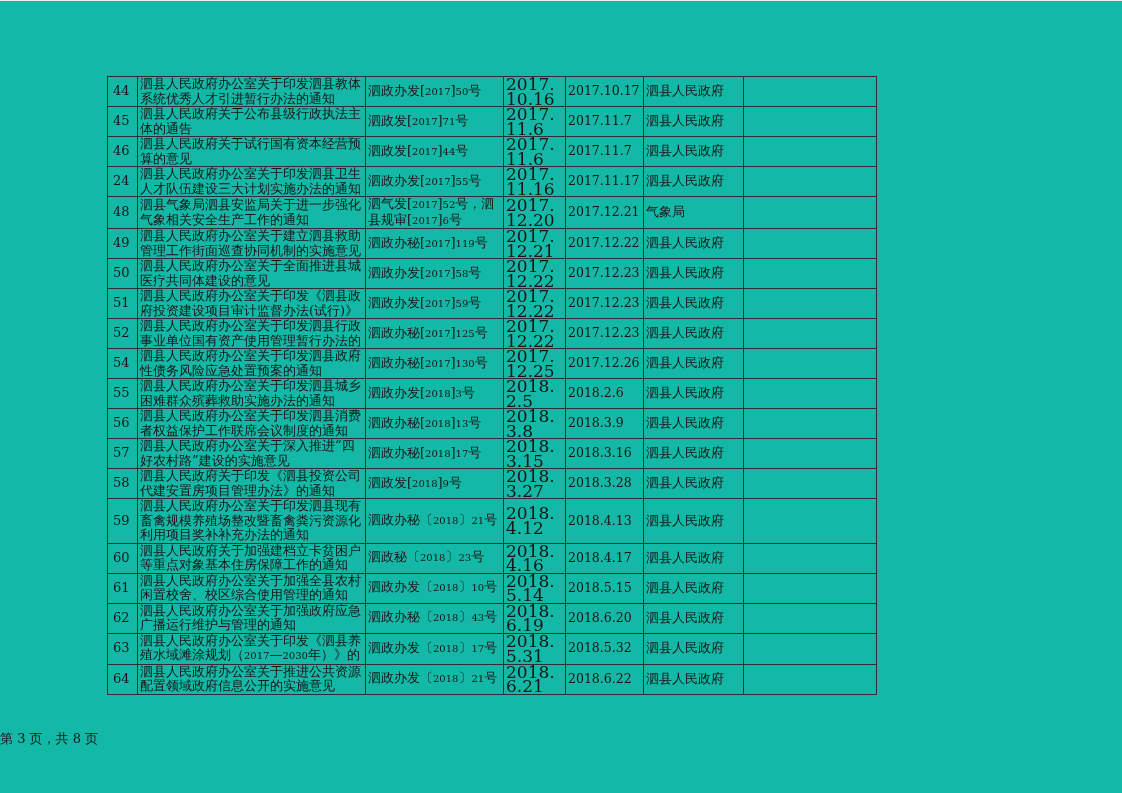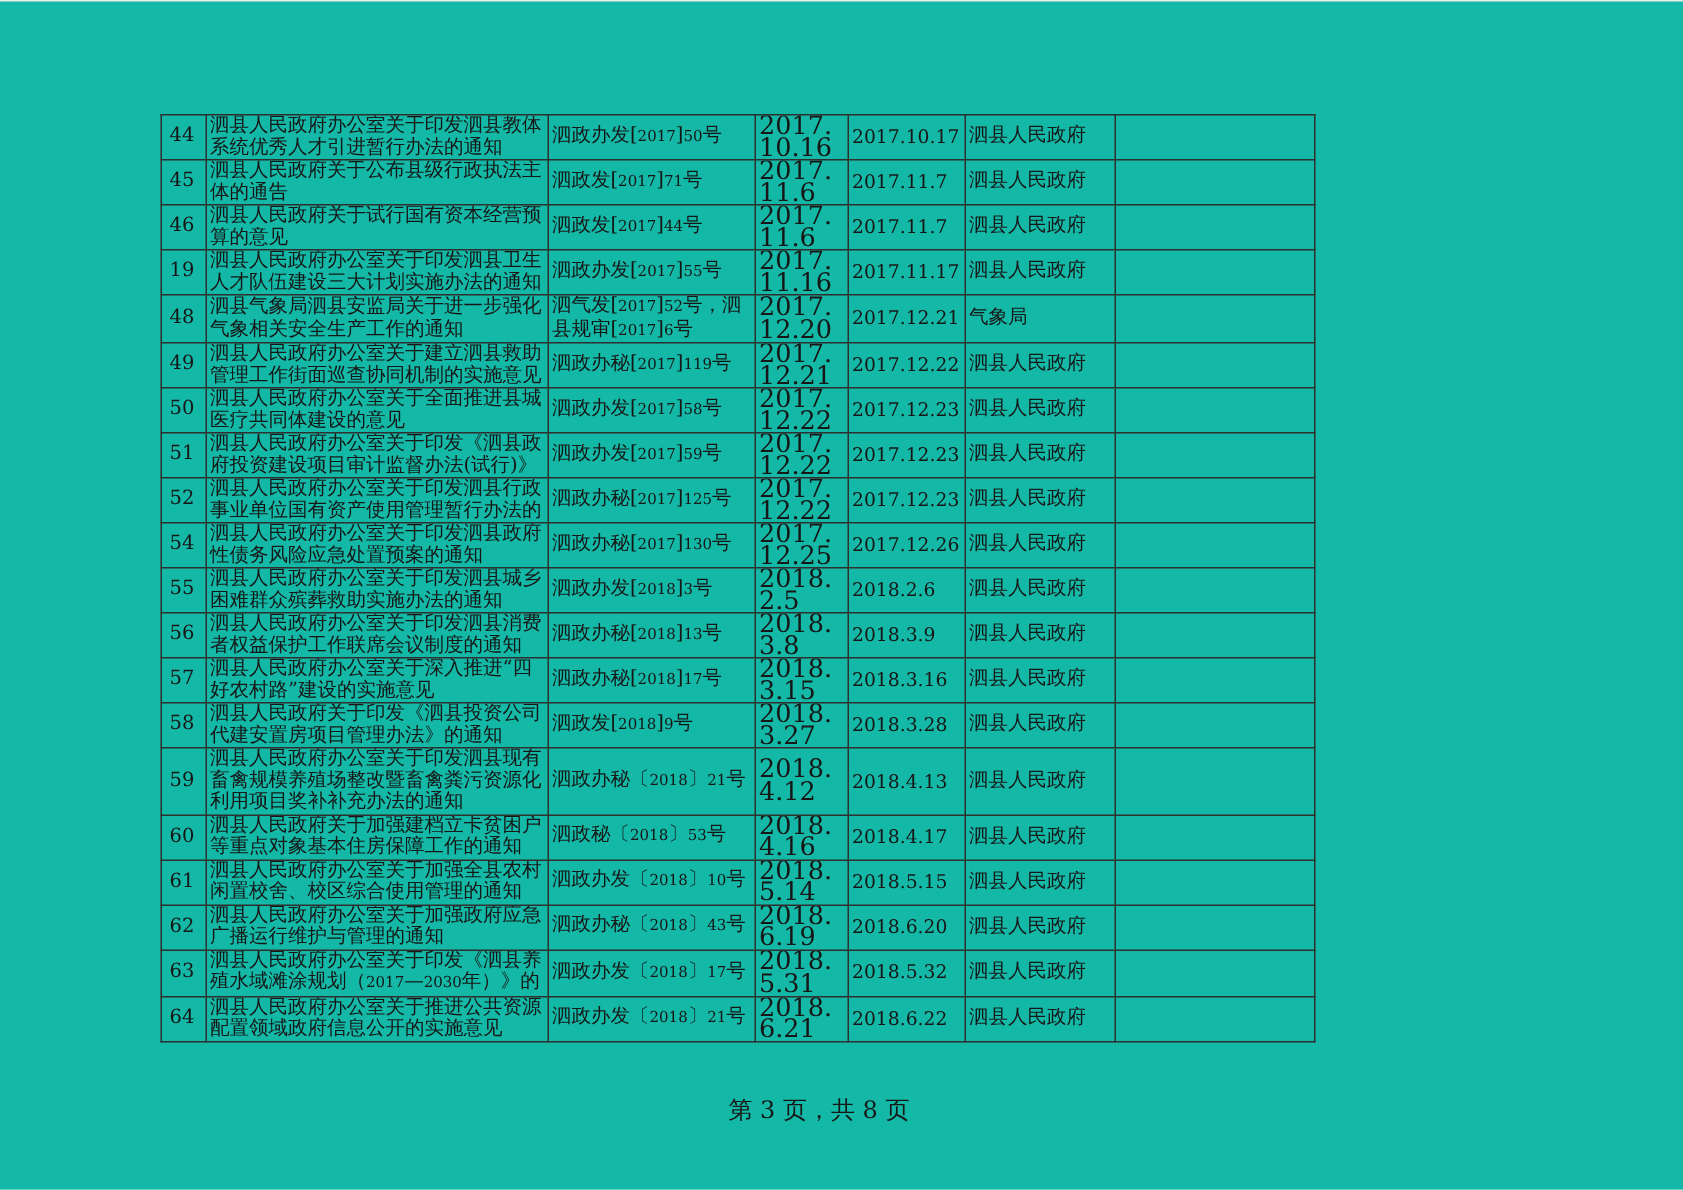--- a/index.html
+++ b/index.html
@@ -45,22 +45,22 @@
   td.c-date1  { word-break: break-all; font-size: 17px; }
   td.c-date2  { font-size: 12.5px; white-space: nowrap; }
   td.c-auth   { white-space: nowrap; margin-top: 15px; }
   
   td.c-title .lat, td.c-docno .lat { font-size: 10px; }
   .page-footer {
     position: absolute;
     top: 729px;
     left: 0;
     width: 1092px;
-    text-align: center;
-    font-size: 16px;
+    text-align: left;
+    font-size: 13px;
   }
 </style>
 </head>
 <body>
 
 <div class="sheet">
 
   <table class="doc-table">
     <colgroup>
       <col style="width:30px">
@@ -93,21 +93,21 @@
         <tr>
       <td class="c-no">46</td>
       <td class="c-title">泗县人民政府关于试行国有资本经营预算的意见</td>
       <td class="c-docno">泗政发[<span class="lat">2017</span>]<span class="lat">44</span>号</td>
       <td class="c-date1">2017.11.6</td>
       <td class="c-date2">2017.11.7</td>
       <td class="c-auth">泗县人民政府</td>
       <td class="c-remark"></td>
     </tr>
         <tr>
-      <td class="c-no">19</td>
+      <td class="c-no">24</td>
       <td class="c-title">泗县人民政府办公室关于印发泗县卫生人才队伍建设三大计划实施办法的通知</td>
       <td class="c-docno">泗政办发[<span class="lat">2017</span>]<span class="lat">55</span>号</td>
       <td class="c-date1">2017.11.16</td>
       <td class="c-date2">2017.11.17</td>
       <td class="c-auth">泗县人民政府</td>
       <td class="c-remark"></td>
     </tr>
         <tr>
       <td class="c-no">48</td>
       <td class="c-title">泗县气象局泗县安监局关于进一步强化气象相关安全生产工作的通知</td>
@@ -203,21 +203,21 @@
       <td class="c-title">泗县人民政府办公室关于印发泗县现有畜禽规模养殖场整改暨畜禽粪污资源化利用项目奖补补充办法的通知</td>
       <td class="c-docno">泗政办秘〔<span class="lat">2018</span>〕<span class="lat">21</span>号</td>
       <td class="c-date1">2018.4.12</td>
       <td class="c-date2">2018.4.13</td>
       <td class="c-auth">泗县人民政府</td>
       <td class="c-remark"></td>
     </tr>
         <tr>
       <td class="c-no">60</td>
       <td class="c-title">泗县人民政府关于加强建档立卡贫困户等重点对象基本住房保障工作的通知</td>
-      <td class="c-docno">泗政秘〔<span class="lat">2018</span>〕<span class="lat">53</span>号</td>
+      <td class="c-docno">泗政秘〔<span class="lat">2018</span>〕<span class="lat">23</span>号</td>
       <td class="c-date1">2018.4.16</td>
       <td class="c-date2">2018.4.17</td>
       <td class="c-auth">泗县人民政府</td>
       <td class="c-remark"></td>
     </tr>
         <tr>
       <td class="c-no">61</td>
       <td class="c-title">泗县人民政府办公室关于加强全县农村闲置校舍、校区综合使用管理的通知</td>
       <td class="c-docno">泗政办发〔<span class="lat">2018</span>〕<span class="lat">10</span>号</td>
       <td class="c-date1">2018.5.14</td>

